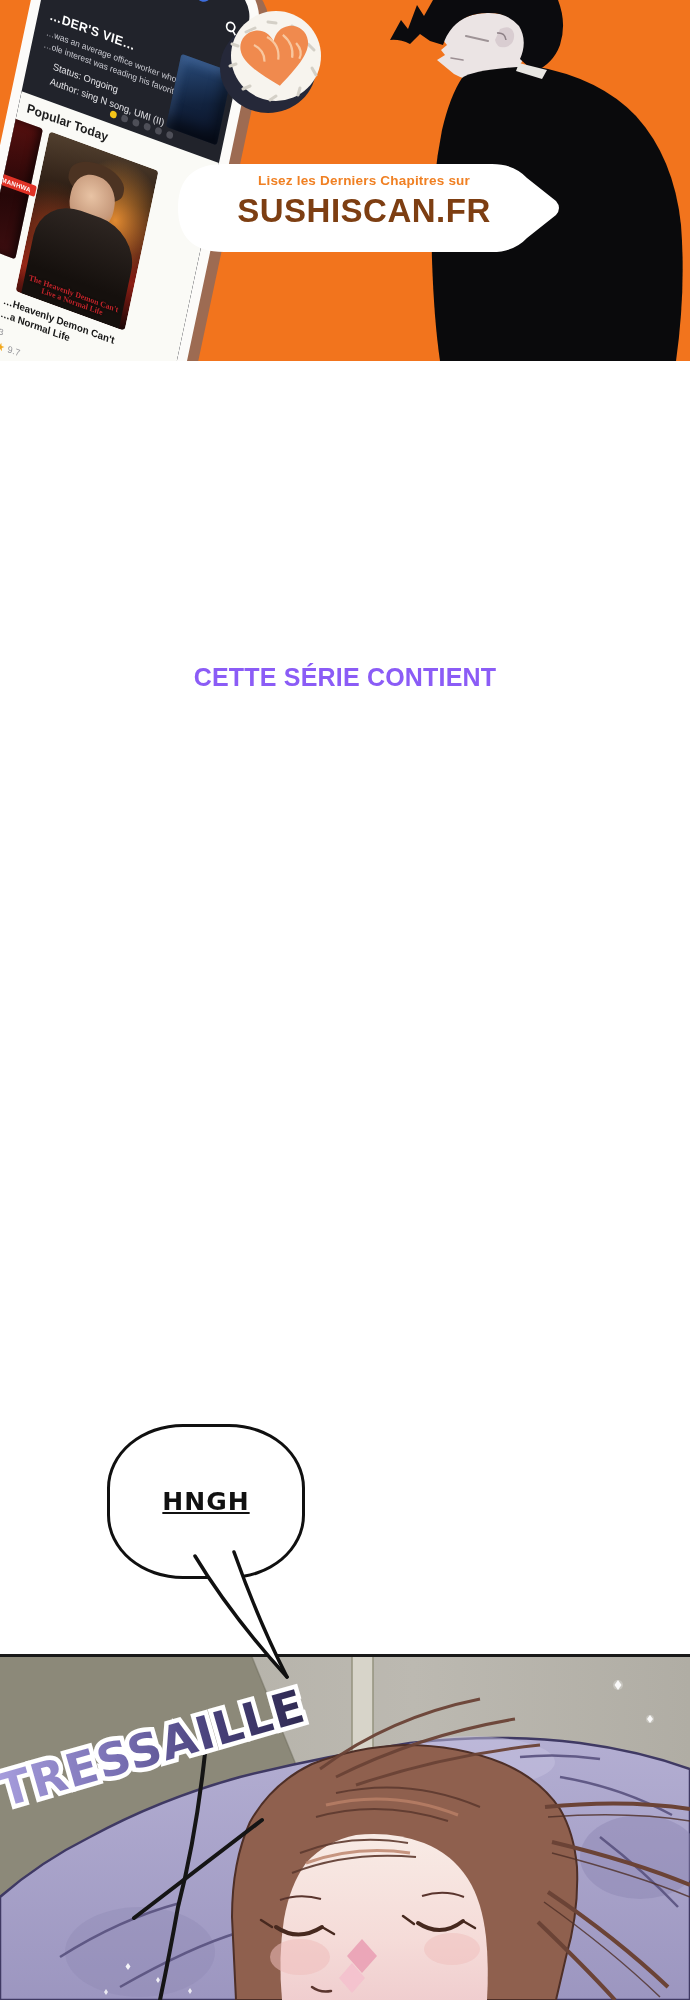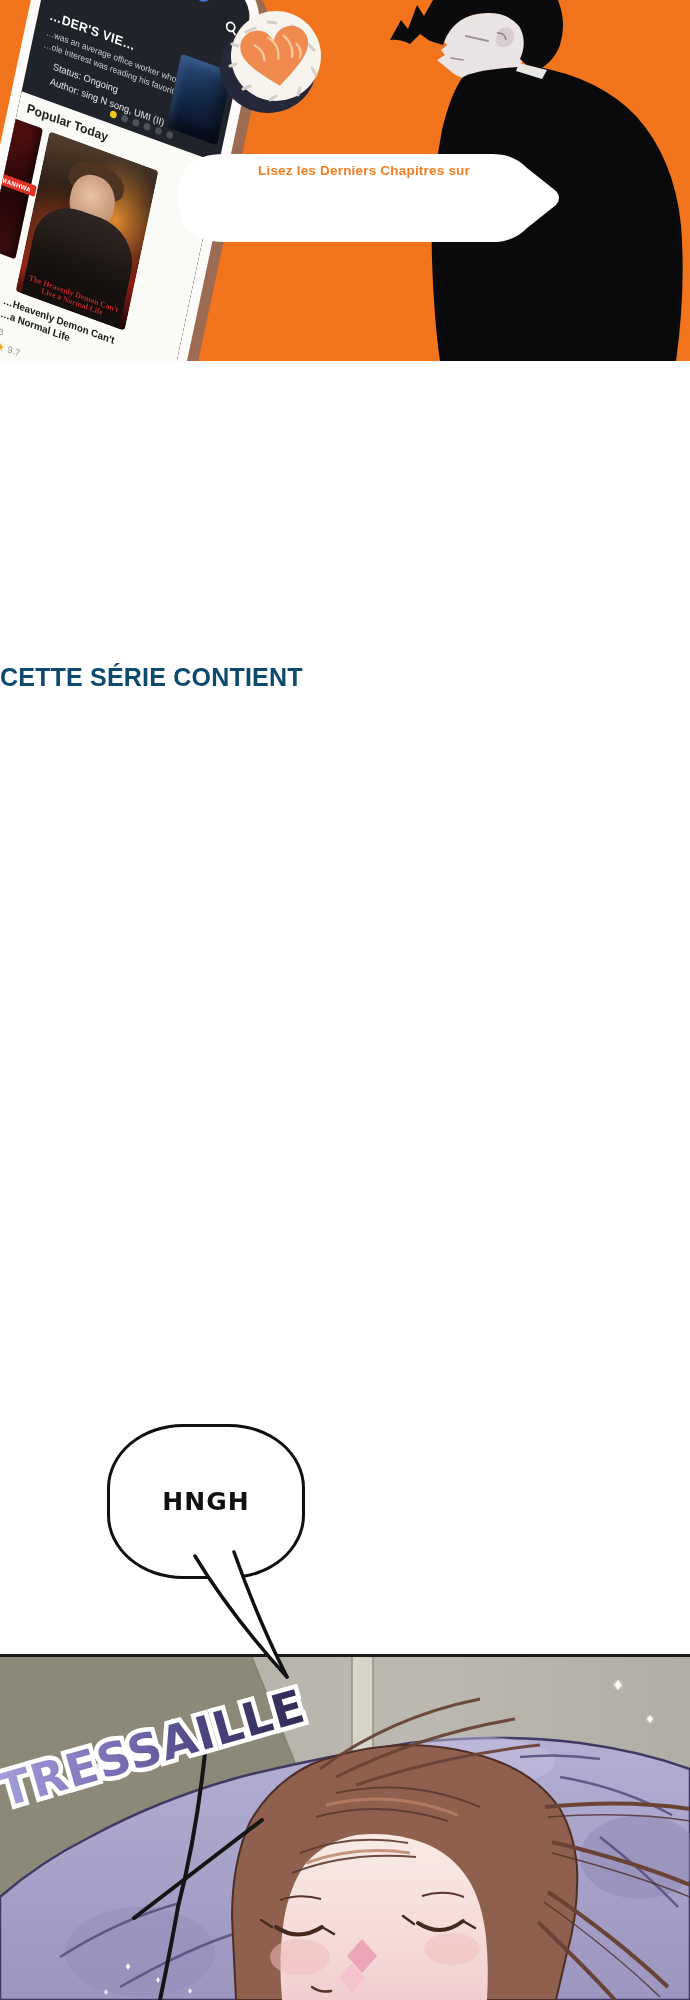--- a/index.html
+++ b/index.html
@@ -33,30 +33,30 @@
   .cov2-hair{position:absolute;left:28px;top:14px;width:58px;height:34px;border-radius:50% 50% 40% 40%;background:#4C3322;}
   .cov2-cloak{position:absolute;left:6px;top:64px;width:104px;height:98px;border-radius:40% 40% 0 0;background:linear-gradient(180deg,#2E2622,#15100D 70%);}
   .cov-gothic{position:absolute;left:3px;right:3px;bottom:4px;font-family:"Liberation Serif",serif;font-weight:bold;font-size:8px;line-height:1.08;color:#C2252B;text-align:center;text-shadow:0 0 2px rgba(0,0,0,.6);}
   .badge{position:absolute;left:-6px;top:84px;background:#E03226;color:#fff;font-size:6.3px;font-weight:bold;padding:2px 5px;border-radius:2px;letter-spacing:.3px;}
   .caption{position:absolute;left:26px;top:196px;font-size:10px;font-weight:bold;color:#161616;line-height:1.3;white-space:nowrap;}
   .meta-row{position:absolute;left:28px;top:228px;font-size:8.6px;color:#8F8F94;}
   .rating-row{position:absolute;left:28px;top:241px;font-size:9.3px;color:#98989D;display:flex;align-items:center;gap:3px;}
   .star{color:#F2A71B;font-size:10.5px;}
 
   
-  .promo-tag{position:absolute;left:0;top:2px;width:690px;height:313px;pointer-events:auto;}
+  .promo-tag{position:absolute;left:0;top:12px;width:690px;height:313px;pointer-events:auto;}
   .promo-tagline{position:absolute;left:178px;top:161px;width:372px;text-align:center;font-size:13.5px;font-weight:bold;color:#F08023;letter-spacing:.2px;}
   .promo-site{position:absolute;left:178px;top:180px;width:372px;text-align:center;font-size:33px;font-weight:800;color:#7D3E12;letter-spacing:.5px;}
 
   
-  .warning{position:absolute;left:0;top:660px;width:690px;text-align:left;font-size:25px;line-height:35px;font-weight:bold;color:#0c4a6e;letter-spacing:.2px;}
+  .warning{position:absolute;left:0;top:660px;width:690px;text-align:center;font-size:25px;line-height:35px;font-weight:bold;color:#8b5cf6;letter-spacing:.2px;}
 
   
   .bubble{position:absolute;left:107px;top:1424px;width:198px;height:155px;background:#fff;border:3.5px solid #101010;border-radius:76px/64px;display:flex;align-items:center;justify-content:center;z-index:30;box-sizing:border-box;}
-  .bubble-text{font-family:"DejaVu Sans",sans-serif;font-size:25px;font-weight:bold;color:#111;letter-spacing:1px;}
+  .bubble-text{font-family:"DejaVu Sans",sans-serif;font-size:25px;font-weight:bold;color:#111;letter-spacing:1px;text-decoration:underline;}
   .tail{position:absolute;left:148px;top:1550px;z-index:31;}
 
   
   .panel-line{position:absolute;left:0;top:1654px;width:690px;height:3px;background:#191919;}
   .panel{position:absolute;left:0;top:1657px;width:690px;height:343px;overflow:hidden;}
   .panel svg.art{position:absolute;left:0;top:0;}
   .sfx{position:absolute;left:4px;top:1764px;width:340px;height:80px;transform:rotate(-16deg);transform-origin:0 50%;z-index:26;}
   .sfx span{position:absolute;left:0;top:0;white-space:nowrap;font-family:"DejaVu Sans",sans-serif;font-weight:800;font-size:46px;letter-spacing:1px;}
   .sfx-outline{-webkit-text-stroke:9px #FFFFFF;color:#fff;text-shadow:0 0 3px rgba(255,255,255,.9);}
   .sfx-fill{background:linear-gradient(100deg,#A89FDE 0%,#776EB2 40%,#474079 70%,#2E2950 100%);-webkit-background-clip:text;background-clip:text;color:transparent;}
@@ -153,20 +153,21 @@
       <path d="M519,63 L547,70 L542,79 L516,71 Z" fill="#E8E6E2"></path>
       <path d="M451,58 L463,60" stroke="#9C8F93" stroke-width="1.6" stroke-linecap="round"></path>
       <path d="M466,36 L488,41" stroke="#6B5F63" stroke-width="2" stroke-linecap="round" opacity="0.6"></path>
     </svg>
 
     <div class="promo-tag">
       <svg width="690" height="361" viewBox="0 0 690 361" style="position:absolute;left:0;top:0;">
         <path d="M224,152 L492,152 Q514,152 527,166 L556,189 Q562,196 556,203 L527,226 Q514,240 492,240 L224,240 Q178,240 178,196 Q178,152 224,152 Z" fill="#FFFFFF"></path>
       </svg>
       <div class="promo-tagline">Lisez les Derniers Chapitres sur</div>
+      <div class="promo-site">SUSHISCAN.FR</div>
     </div>
   </header>
 
   <section class="warning">
     <div>CETTE SÉRIE CONTIENT</div>
   </section>
 
   <div class="bubble">
     <span class="bubble-text">HNGH</span>
   </div>

